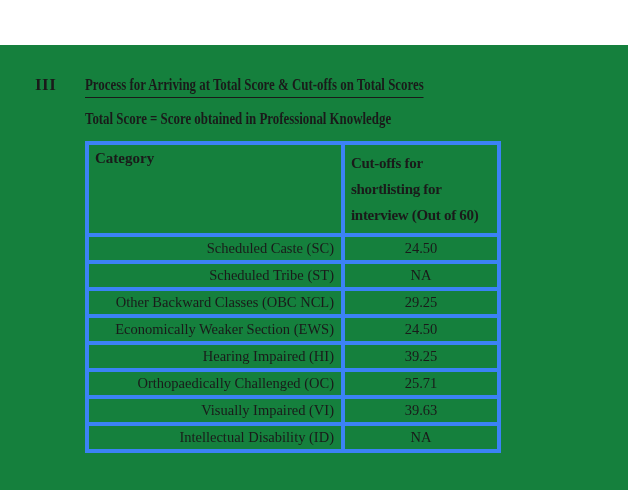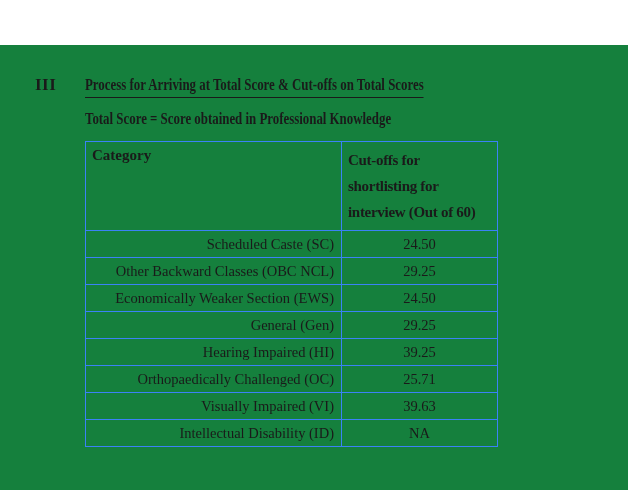--- a/index.html
+++ b/index.html
@@ -55,21 +55,21 @@
   table.cutoff {
     position: absolute;
     top: 96px;
     left: 85px;
     width: 412px;
     border-collapse: collapse;
     table-layout: fixed;
   }
 
   .cutoff th, .cutoff td {
-    border: 1px solid #3b82f6;
+    border: 4px solid #3b82f6;
   }
 
   .cutoff th {
     font-weight: bold;
     text-align: left;
     vertical-align: top;
     padding: 5px 6px;
     font-size: 15px;
     height: 84px;
   }
@@ -116,30 +116,30 @@
           <div class="hdr-line">interview (Out of 60)</div>
         </th>
       </tr>
     </thead>
     <tbody>
       <tr>
         <td class="cell-category">Scheduled Caste (SC)</td>
         <td class="cell-cutoff">24.50</td>
       </tr>
       <tr>
+        <td class="cell-category">Scheduled Tribe (ST)</td>
+        <td class="cell-cutoff">NA</td>
+      </tr>
+      <tr>
         <td class="cell-category">Other Backward Classes (OBC NCL)</td>
         <td class="cell-cutoff">29.25</td>
       </tr>
       <tr>
         <td class="cell-category">Economically Weaker Section (EWS)</td>
         <td class="cell-cutoff">24.50</td>
-      </tr>
-      <tr>
-        <td class="cell-category">General (Gen)</td>
-        <td class="cell-cutoff">29.25</td>
       </tr>
       <tr>
         <td class="cell-category">Hearing Impaired (HI)</td>
         <td class="cell-cutoff">39.25</td>
       </tr>
       <tr>
         <td class="cell-category">Orthopaedically Challenged (OC)</td>
         <td class="cell-cutoff">25.71</td>
       </tr>
       <tr>

